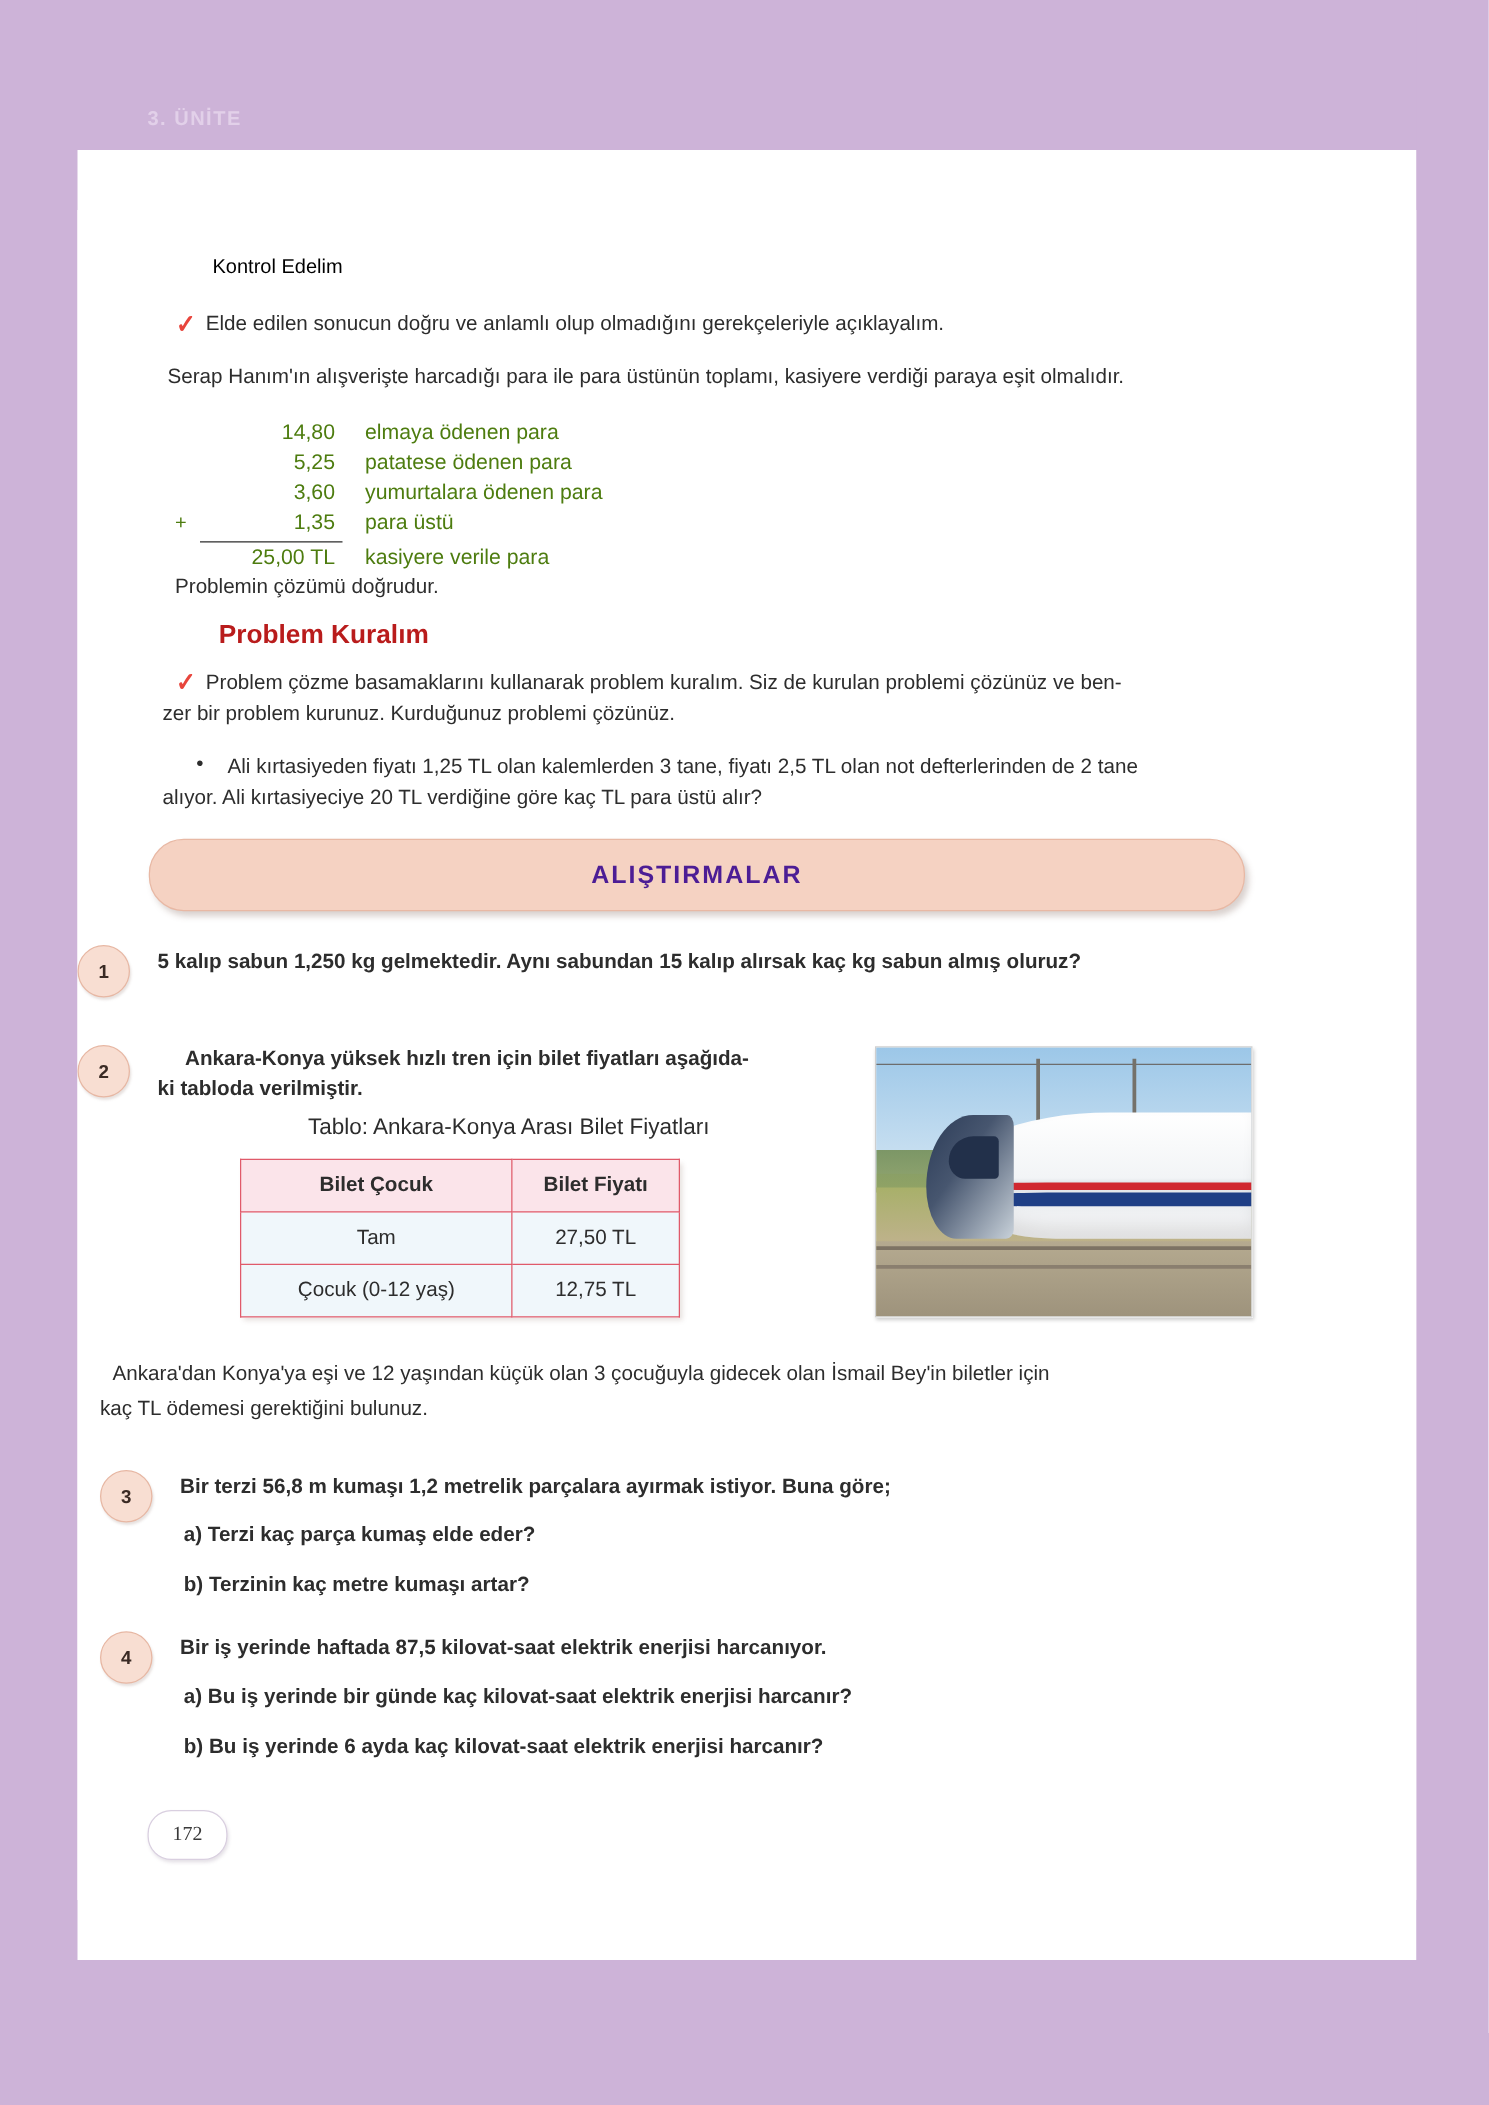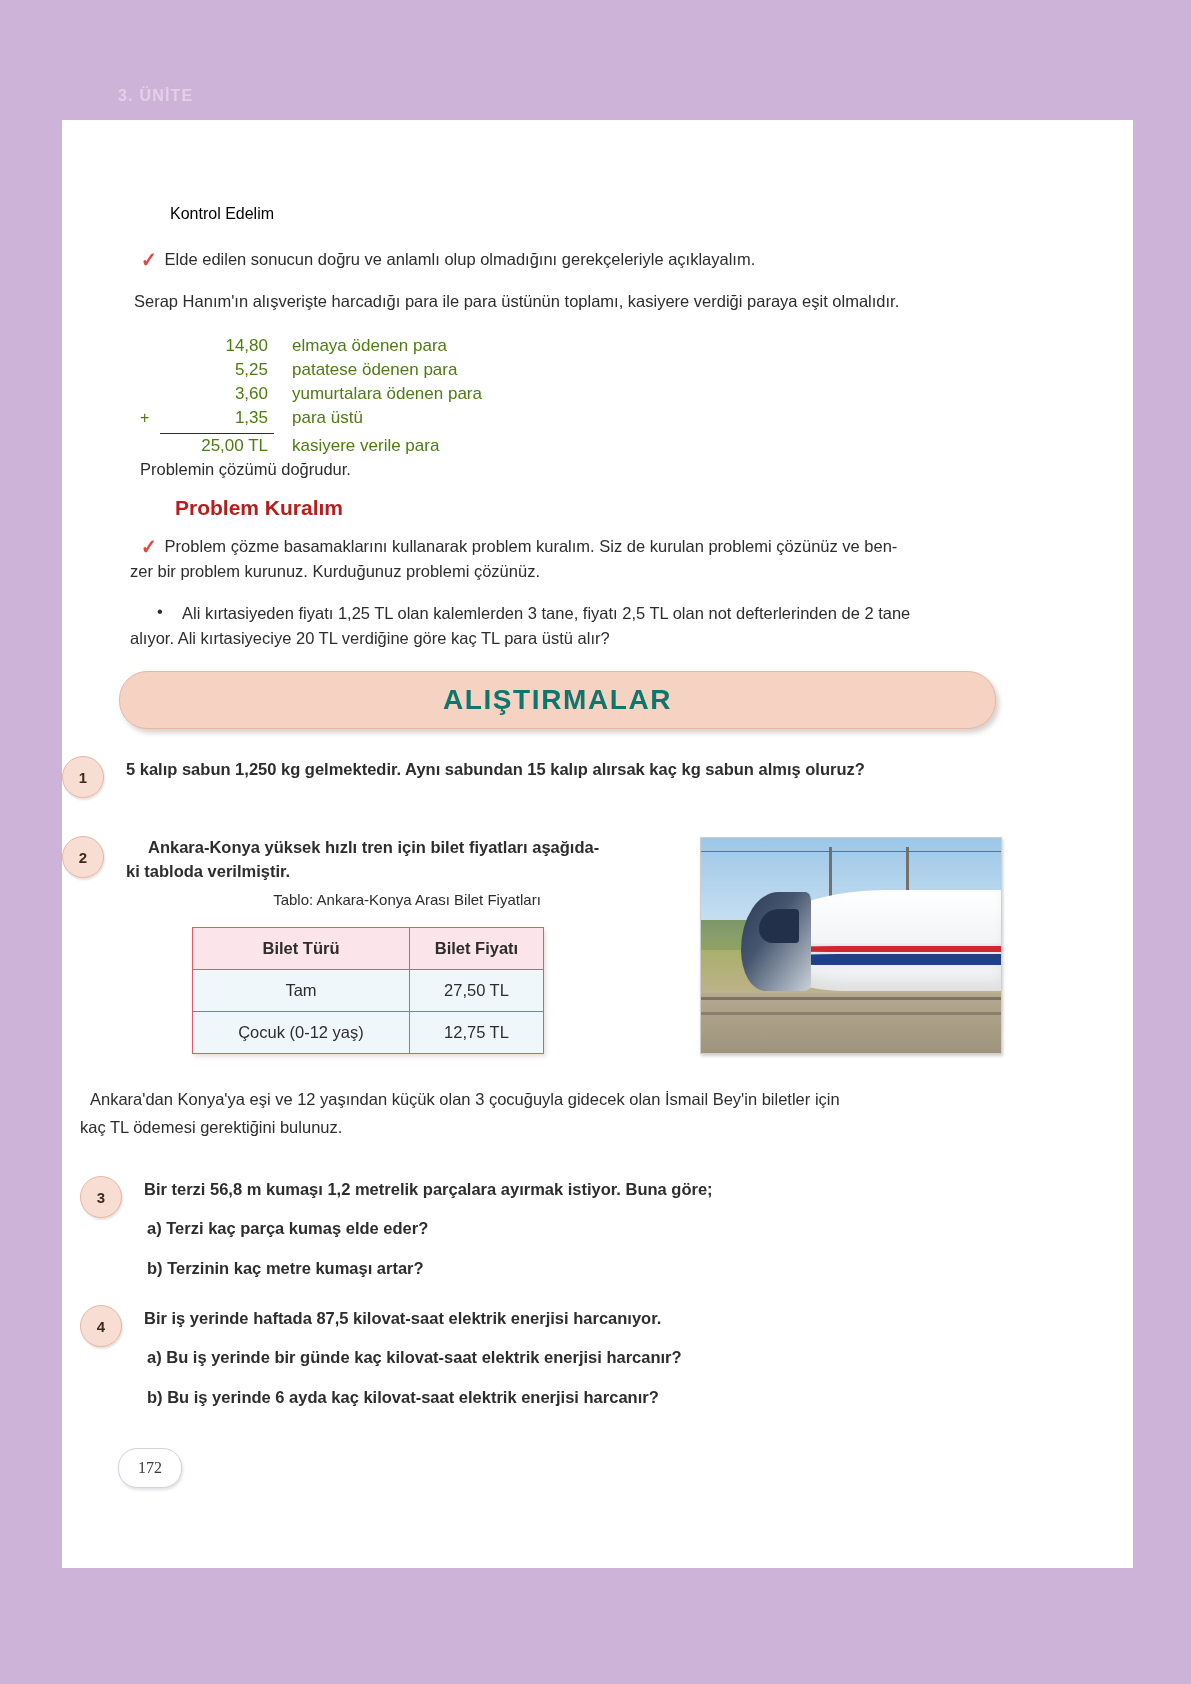--- a/index.html
+++ b/index.html
@@ -121,24 +121,24 @@
     height: 56px;
     border-radius: 28px;
     background: #f5d2c2;
     border: 1.5px solid #e8b8a4;
     box-shadow: 3px 4px 5px rgba(120,90,80,0.28);
     display: flex;
     align-items: center;
     justify-content: center;
   }
   .banner-text {
-    font-size: 28px;
+    font-size: 20px;
     font-weight: bold;
     letter-spacing: 1.6px;
-    color: #0f766e;
+    color: #4c1d95;
   }
 
   
   .ex {
     display: flex;
     align-items: flex-start;
   }
   .ex-num {
     flex: 0 0 auto;
     width: 40px;
@@ -160,21 +160,21 @@
     font-size: 16.5px;
     color: #2d2d2d;
     line-height: 1.6;
     font-weight: bold;
   }
   .ex-body p { margin: 0; }
   .ex-sub { padding-left: 3px; margin-top: 13px !important; }
 
   
   .table-caption {
-    font-size: 15px;
+    font-size: 18px;
     color: #2d2d2d;
     text-align: center;
   }
   table.fiyat {
     border-collapse: collapse;
     width: 352px;
     box-shadow: 2px 3px 4px rgba(120,90,80,0.18);
   }
   table.fiyat th, table.fiyat td {
     border: 1.6px solid #e05a6a;
@@ -371,21 +371,21 @@
         <p style="text-indent:22px;">Ankara-Konya yüksek hızlı tren için bilet fiyatları aşağıda-</p>
         <p>ki tabloda verilmiştir.</p>
       </div>
     </div>
 
     <div class="table-caption" style="position:absolute; left:130px; top:723px; width:430px;">Tablo: Ankara-Konya Arası Bilet Fiyatları</div>
 
     <table class="fiyat" style="position:absolute; left:130px; top:759px;">
       <thead>
         <tr>
-          <th class="c1">Bilet Türü</th>
+          <th class="c1">Bilet Çocuk</th>
           <th class="c2">Bilet Fiyatı</th>
         </tr>
       </thead>
       <tbody>
         <tr>
           <td class="c1">Tam</td>
           <td class="c2">27,50 TL</td>
         </tr>
         <tr>
           <td class="c1">Çocuk (0-12 yaş)</td>

